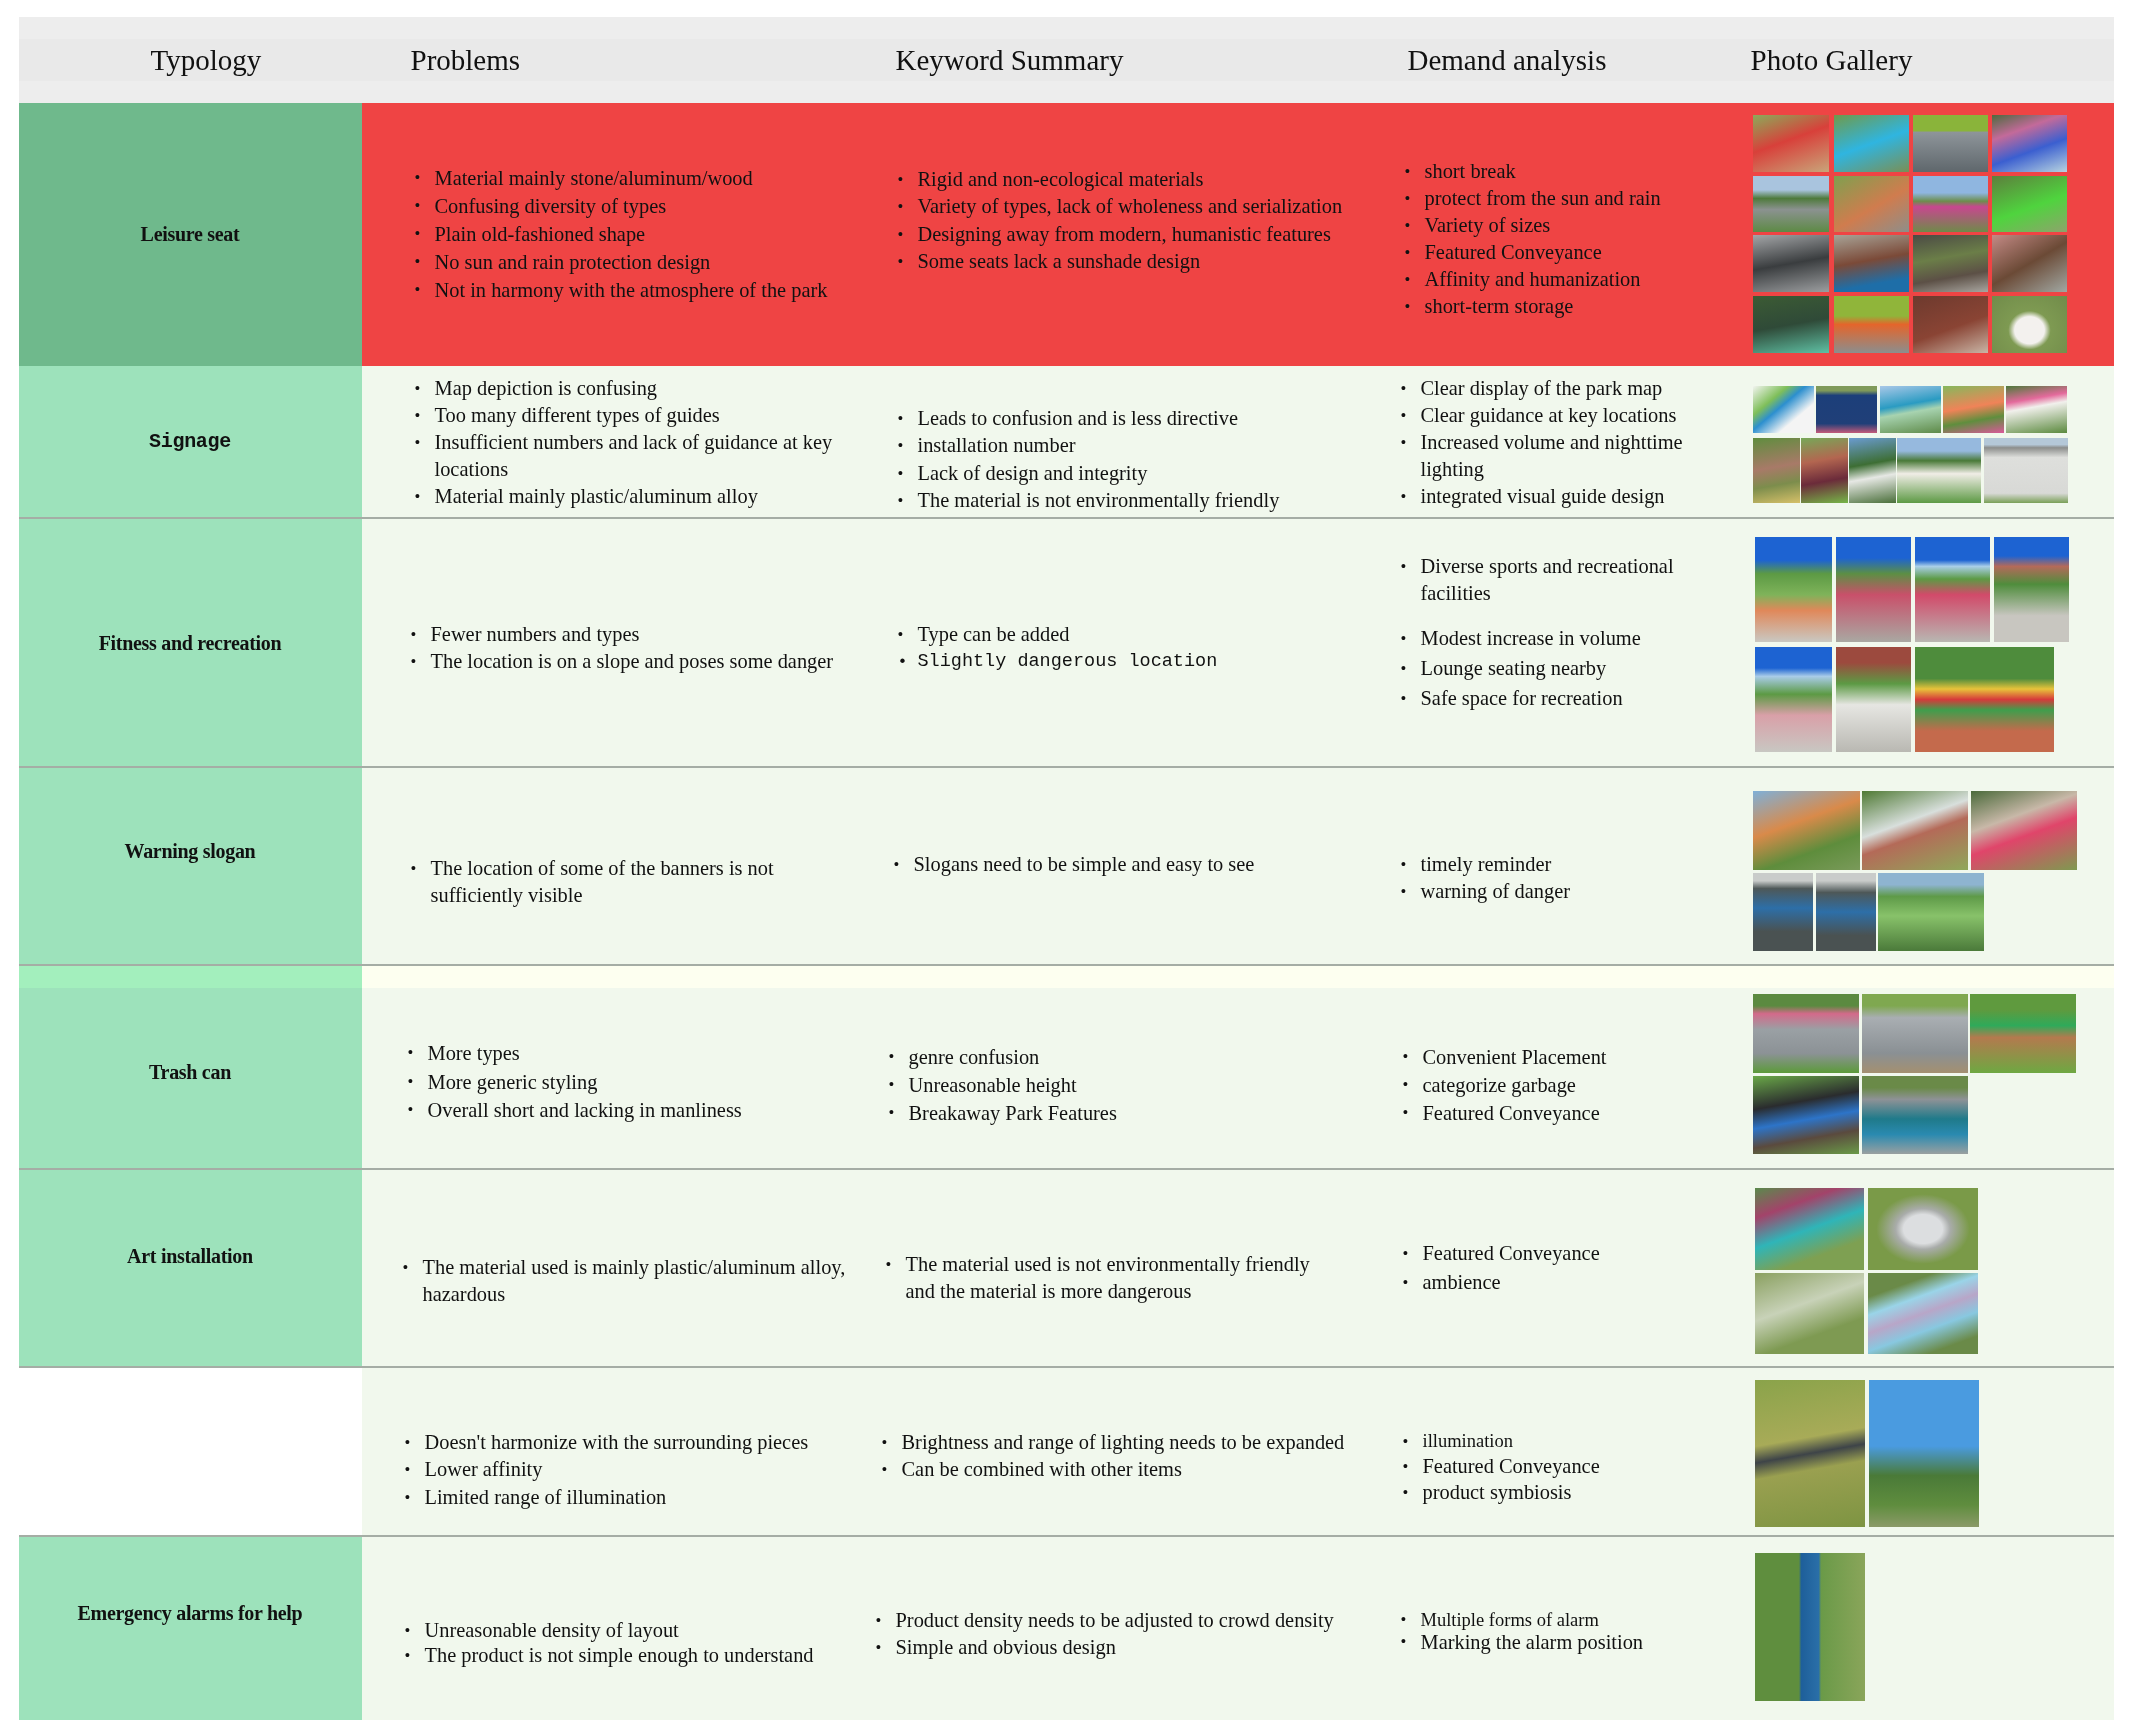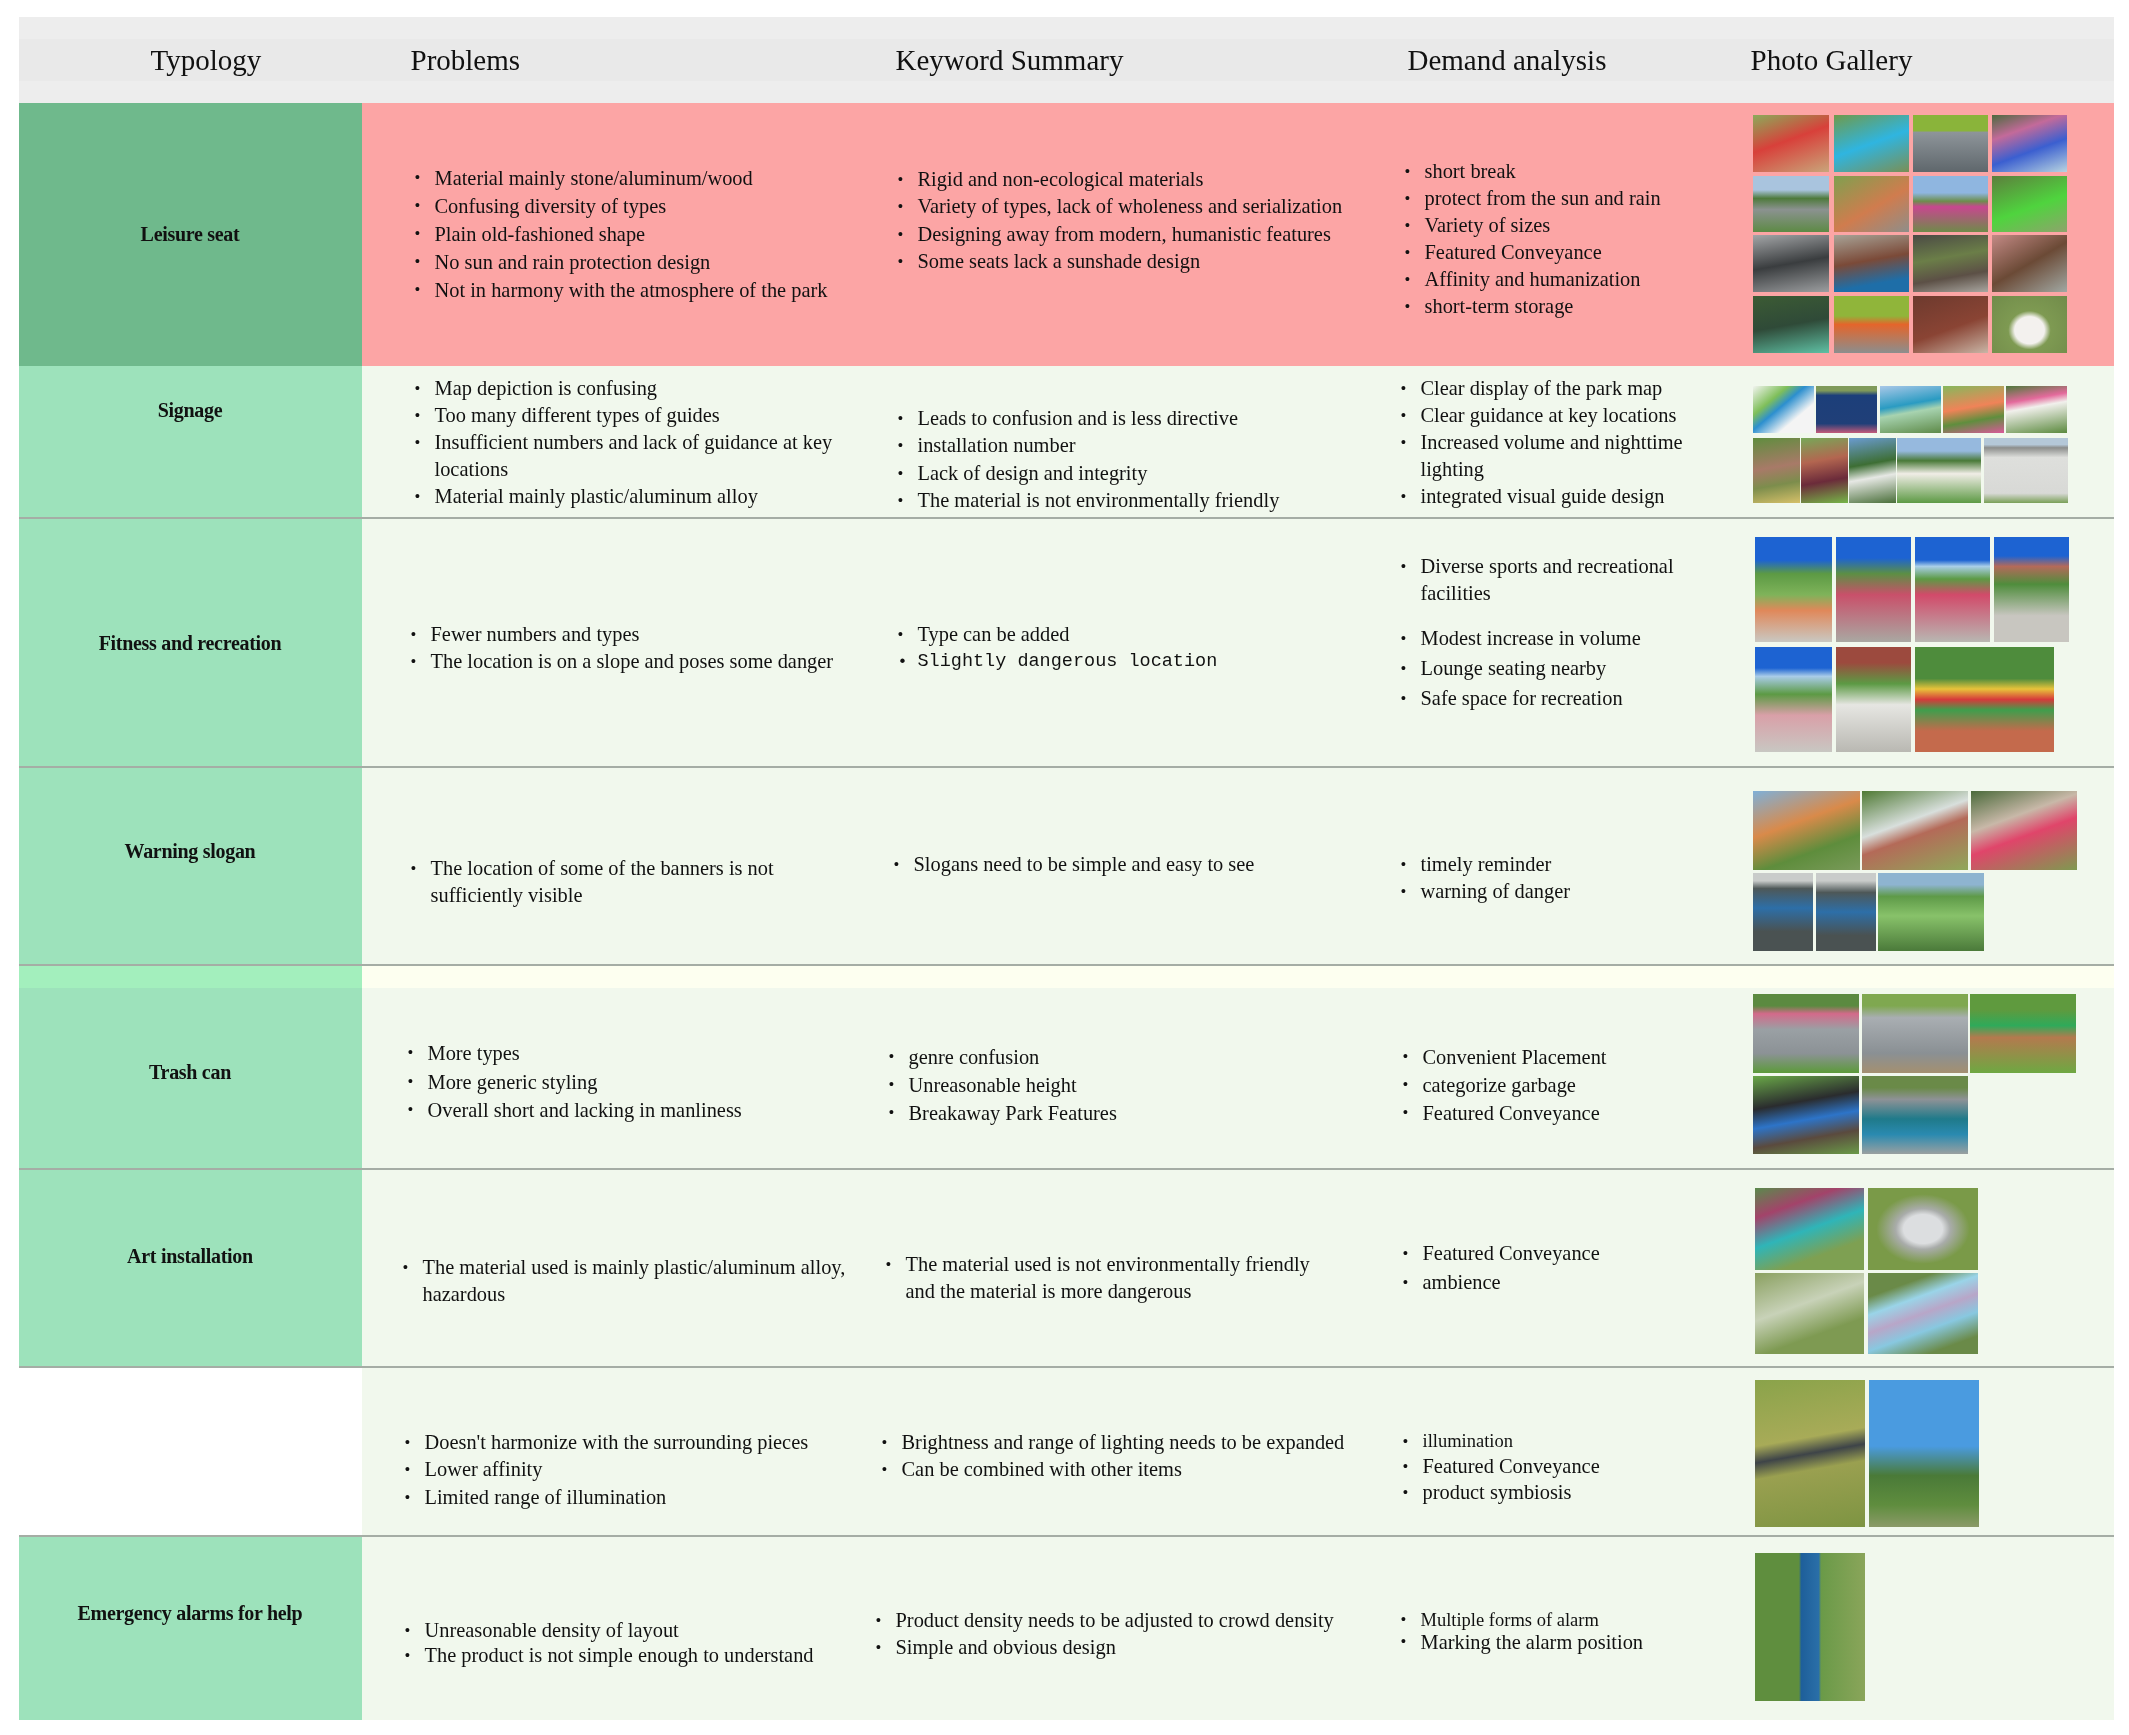--- a/index.html
+++ b/index.html
@@ -38,21 +38,21 @@
     <div class="band"></div>
     <div class="hcell" style="left:132px;">Typology</div>
     <div class="hcell" style="left:392px;">Problems</div>
     <div class="hcell" style="left:877px;">Keyword Summary</div>
     <div class="hcell" style="left:1389px;">Demand analysis</div>
     <div class="hcell" style="left:1732px;">Photo Gallery</div>
   </div>
 
   <div class="row featured" style="top:86px; height:263px;">
     <div class="typ" style="background:#6fb98c;">Leisure seat</div>
-    <div class="body" style="background:#fca5a5;">
+    <div class="body" style="background:#ef4444;">
       <ul class="bul" style="left:53px; top:61px; line-height:28px;">
         <li>Material mainly stone/aluminum/wood</li>
         <li>Confusing diversity of types</li>
         <li>Plain old-fashioned shape</li>
         <li>No sun and rain protection design</li>
         <li>Not in harmony with the atmosphere of the park</li>
       </ul>
       <ul class="bul" style="left:536px; top:63px; line-height:27.5px;">
         <li>Rigid and non-ecological materials</li>
         <li>Variety of types, lack of wholeness and serialization</li>
@@ -86,21 +86,21 @@
       <div class="photo" style="left:239px;top:120px;width:75px;height:57px;background:linear-gradient(150deg,#c48a86,#6b4a36 50%,#a1a8a3);" title="wooden tree-surround bench"></div>
 
       <div class="photo" style="left:0;top:181px;width:76px;height:57px;background:linear-gradient(170deg,#3c5b34,#2f4a38 50%,#5fc0a4);" title="green slatted park bench"></div>
       <div class="photo" style="left:81px;top:181px;width:75px;height:57px;background:linear-gradient(180deg,#90b53a 0 35%,#e4652b 50%,#8b8e8e);" title="orange small stool"></div>
       <div class="photo" style="left:160px;top:181px;width:75px;height:57px;background:linear-gradient(160deg,#6d3a2e,#8a4434 55%,#c9b5a6);" title="red wooden bench"></div>
       <div class="photo" style="left:239px;top:181px;width:75px;height:57px;background:radial-gradient(ellipse at 50% 60%,#f3f1ee 0 28%,#7e9a52 40%,#718b4a);" title="white double seat"></div>
     </div>
   </div>
 
   <div class="row" style="top:349px; height:153px;">
-    <div class="typ" style="align-items:flex-start; padding-top:33px; box-sizing:border-box;">Signage</div>
+    <div class="typ" style="align-items:flex-start; padding-top:64px; box-sizing:border-box;font-family:Liberation Mono, monospace;">Signage</div>
     <div class="body">
       <ul class="bul" style="left:53px; top:9px; width:441px; line-height:27px;">
         <li>Map depiction is confusing</li>
         <li>Too many different types of guides</li>
         <li class="wrap">Insufficient numbers and lack of guidance at key locations</li>
         <li>Material mainly plastic/aluminum alloy</li>
       </ul>
       <ul class="bul" style="left:536px; top:39px; line-height:27.5px;">
         <li>Leads to confusion and is less directive</li>
         <li>installation number</li>

